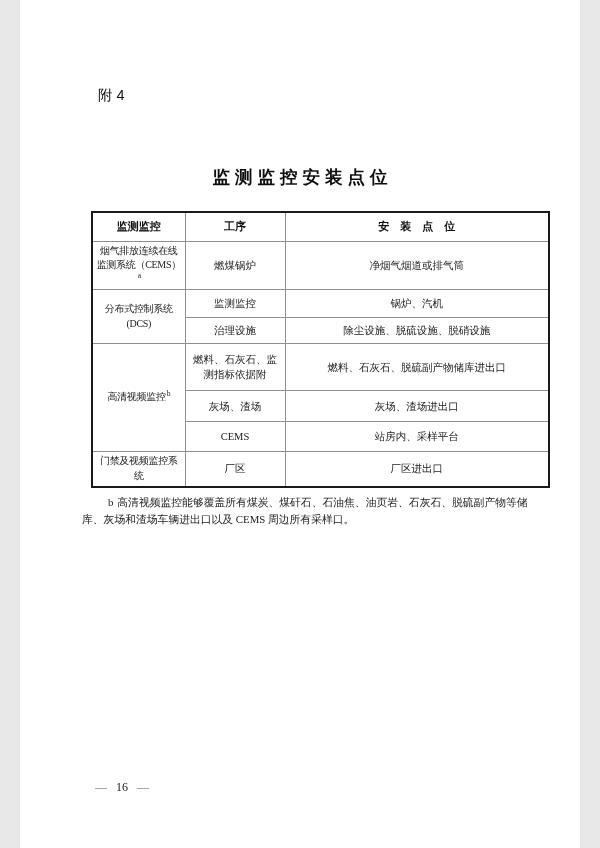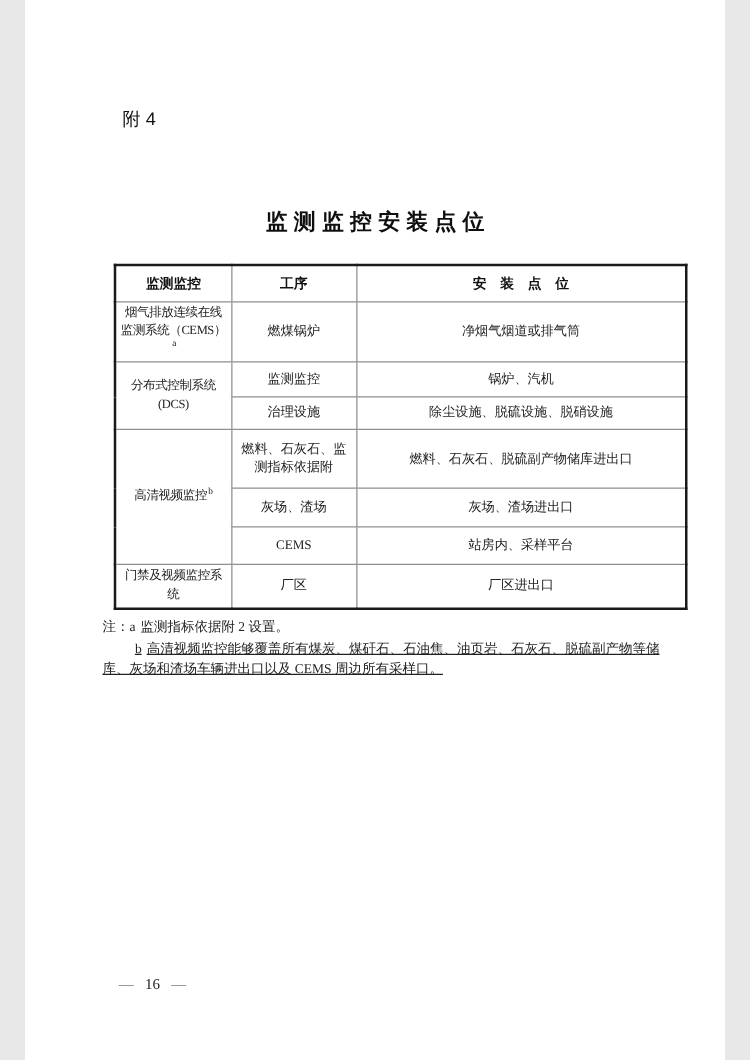--- a/index.html
+++ b/index.html
@@ -77,21 +77,21 @@
   }
   .notes-block {
     position: absolute;
     left: 62px;
     top: 494px;
     width: 455px;
     font-size: 10.8px;
     line-height: 16.5px;
     color: #222;
   }
-  .note-line-b { text-indent: 2.4em; text-decoration: underline; }
+  .note-line-b { text-indent: 2.4em; }
   .note-ref { margin-right: 4px; }
   .page-number {
     position: absolute;
     left: 75px;
     top: 780px;
     font-size: 12px;
     color: #222;
   }
   .pn-dash { color: #7a7a7a; letter-spacing: 0; }
   .pn-num { margin: 0 9px; }
@@ -152,23 +152,20 @@
       </tr>
       <tr style="height:35px;">
         <td class="sys-cell">门禁及视频监控系统</td>
         <td>厂区</td>
         <td>厂区进出口</td>
       </tr>
     </tbody>
   </table>
 
   <div class="notes-block">
-    <p class="note-line-a">
-      <span>注：</span><span class="note-ref">a</span><span>监测指标依据附 2 设置。</span>
-    </p>
     <p class="note-line-b">
       <span class="note-ref">b</span><span>高清视频监控能够覆盖所有煤炭、煤矸石、石油焦、油页岩、石灰石、脱硫副产物等储库、灰场和渣场车辆进出口以及 CEMS 周边所有采样口。</span>
     </p>
   </div>
 
   <div class="page-number">
     <span class="pn-dash">—</span><span class="pn-num">16</span><span class="pn-dash">—</span>
   </div>
 
 </div>

